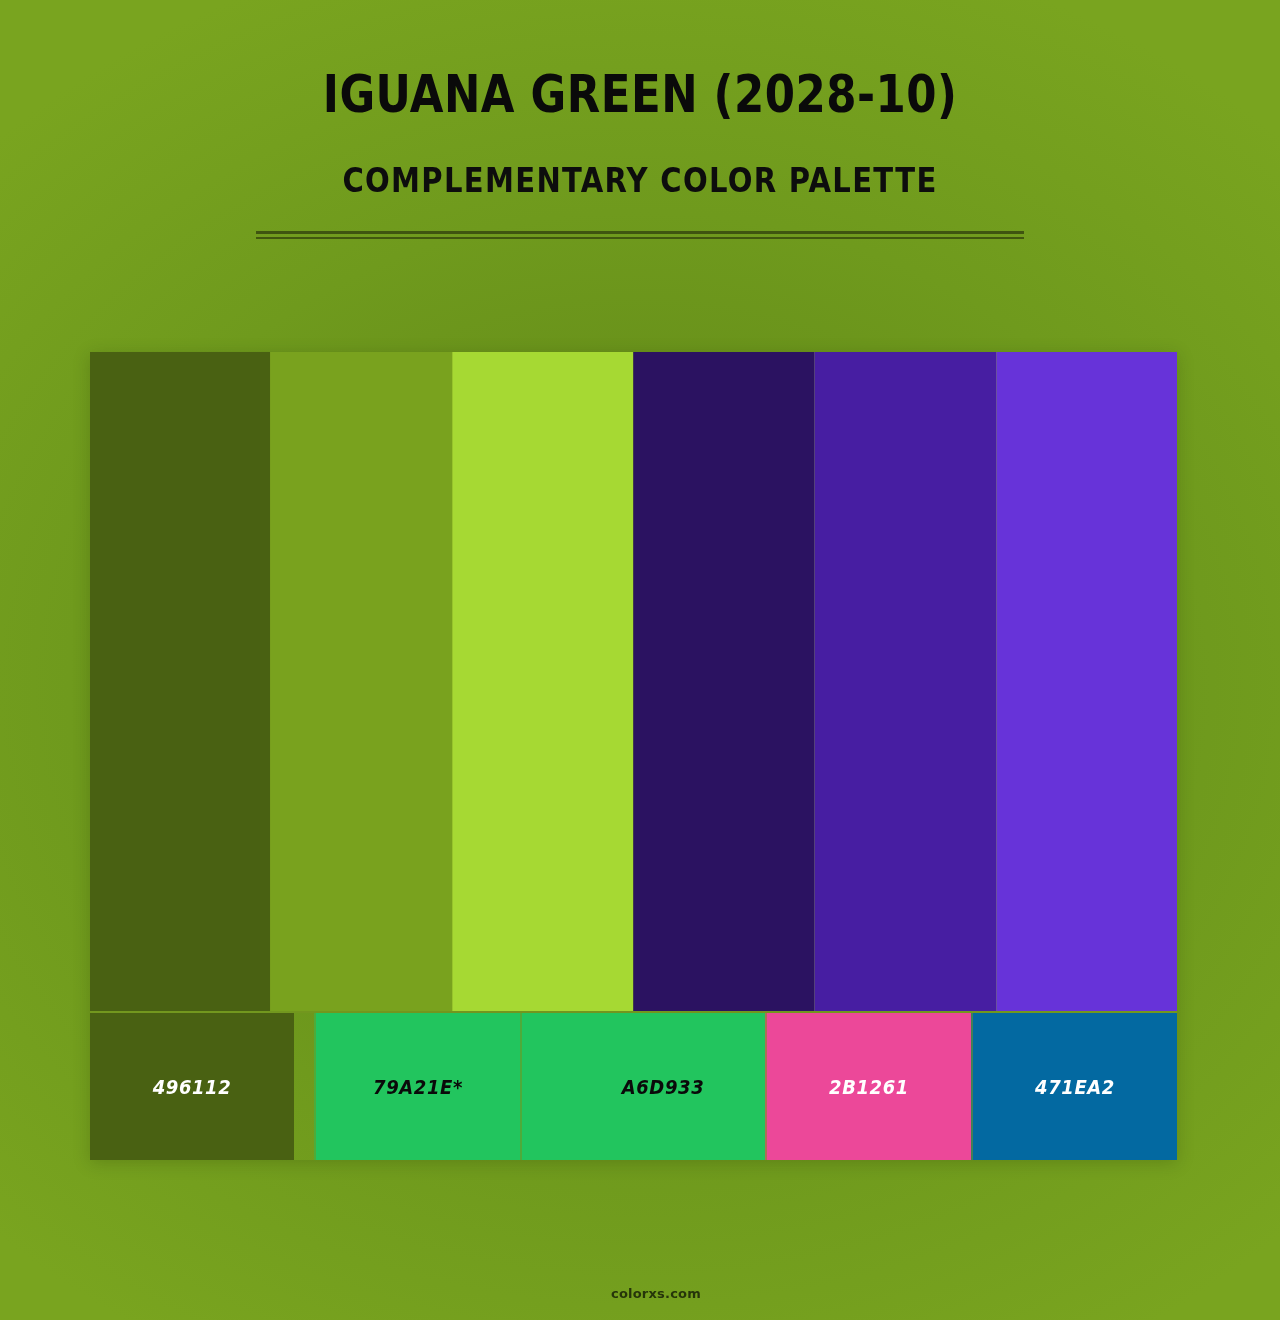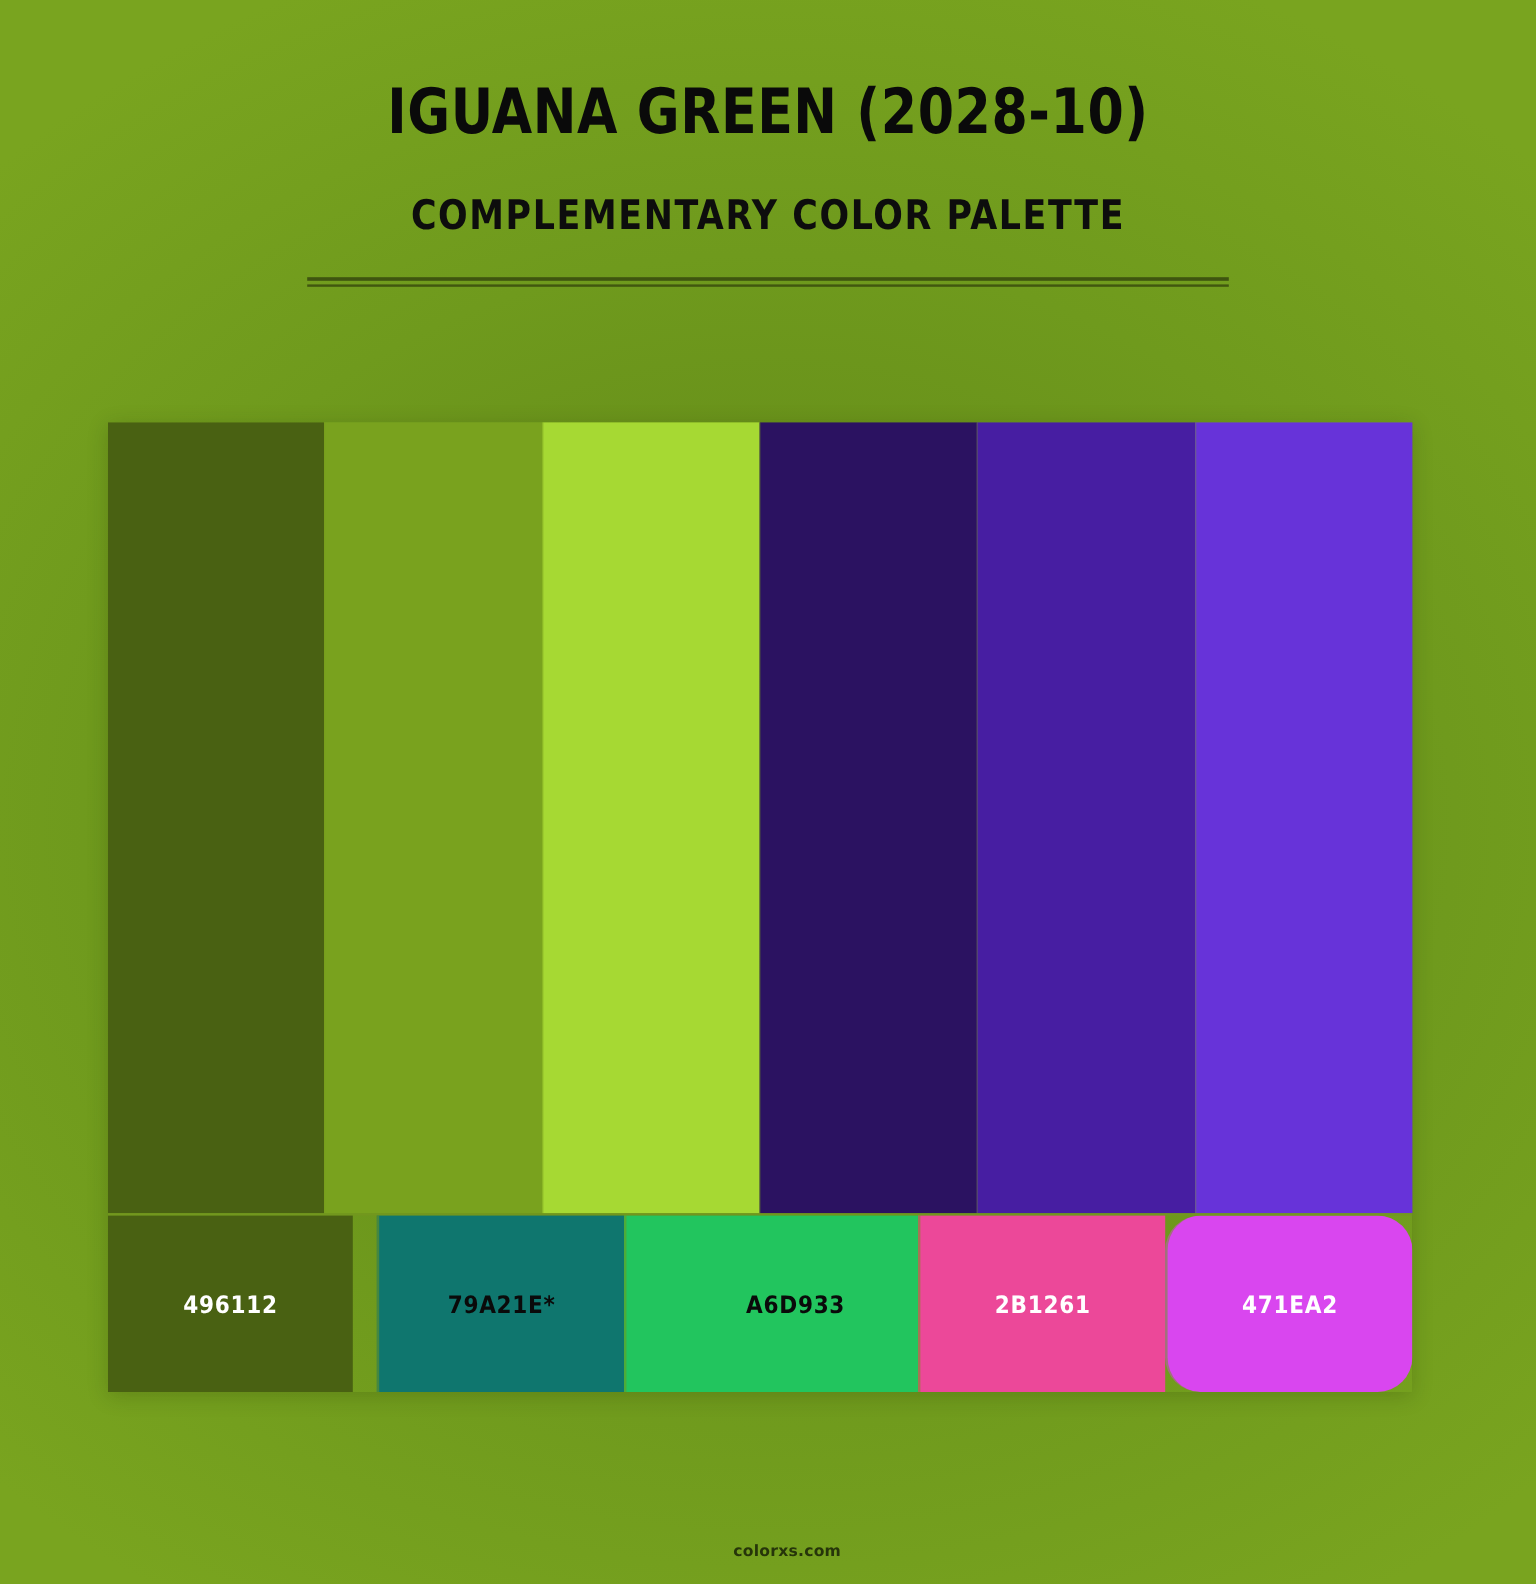--- a/index.html
+++ b/index.html
@@ -120,20 +120,21 @@
 
   .swatch + .swatch {
     border-left: 1px solid rgba(115, 150, 30, 0.30);
   }
 
   .hex-label {
     font-family: "Liberation Sans Narrow", "DejaVu Sans Condensed", "Liberation Sans", sans-serif;
     font-size: 20px;
     font-weight: bold;
     letter-spacing: 0.6px;
+    font-style: italic;
   }
 
   
   .footer {
     position: absolute;
     left: 16px;
     top: 1286px;
     width: 1280px;
     text-align: center;
     font-family: "DejaVu Sans", sans-serif;
@@ -162,30 +163,30 @@
       <div class="swatch" style="background-color: rgb(121, 162, 30);"></div>
       <div class="swatch" style="background-color: rgb(166, 217, 51);"></div>
       <div class="swatch" style="background-color: rgb(43, 18, 97);"></div>
       <div class="swatch" style="background-color: rgb(71, 30, 162);"></div>
       <div class="swatch" style="background-color: rgb(103, 51, 217);"></div>
     </div>
   <div class="label-row">
       <div class="label-cell" style="background-color: rgb(73, 97, 18);">
         <span class="hex-label" style="color: rgb(255, 255, 255);">496112</span>
       </div>
-      <div class="label-cell" style="background-color: #0f766e; margin-left: 20px;">
+      <div class="label-cell" style="background-color: #22c55e; margin-left: 20px;">
         <span class="hex-label" style="color: rgb(10, 10, 10);">79A21E*</span>
       </div>
       <div class="label-cell" style="background-color: #22c55e; padding-left: 39px;">
         <span class="hex-label" style="color: rgb(10, 10, 10);">A6D933</span>
       </div>
       <div class="label-cell" style="background-color: #ec4899;">
         <span class="hex-label" style="color: rgb(255, 255, 255);">2B1261</span>
       </div>
-      <div class="label-cell" style="background-color: #d946ef; border-radius: 29px;">
+      <div class="label-cell" style="background-color: #0369a1;">
         <span class="hex-label" style="color: rgb(255, 255, 255);">471EA2</span>
       </div>
     </div>
 </div>
 
 <div class="footer">
   <span>colorxs.com</span>
 </div>
 
 </body></html>

